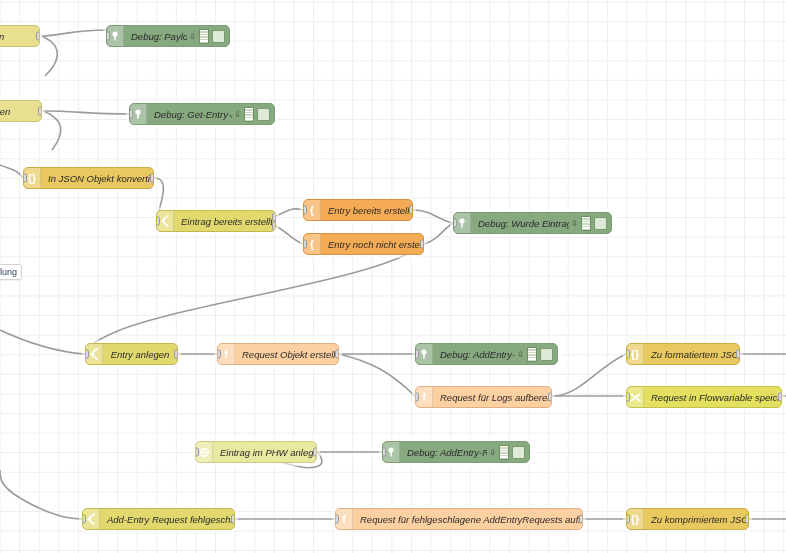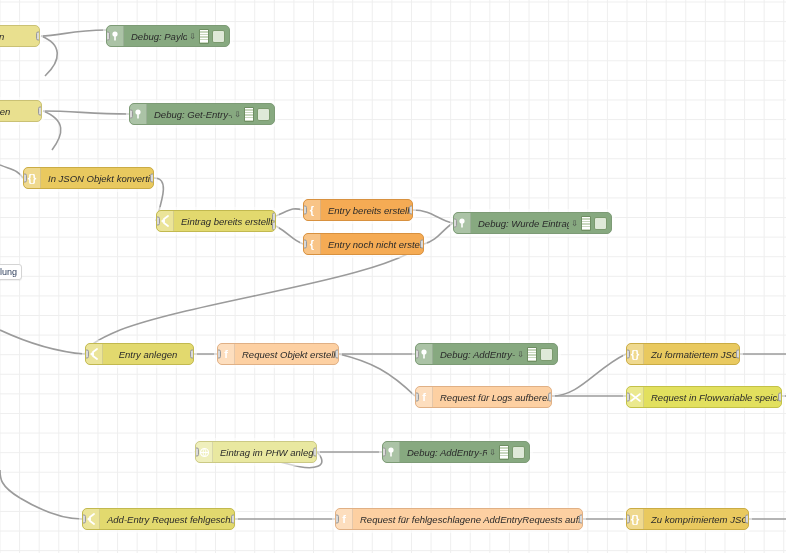--- a/index.html
+++ b/index.html
@@ -270,21 +270,21 @@
           </svg>
         </span>
         <span class="label">Debug: Wurde Eintrag erstellt?</span>
         <span class="dbg-tools">
           <span class="dbg-arrow">⇩</span>
           <span class="dbg-lines"></span>
           <span class="dbg-toggle"></span>
         </span>
         <span class="port in"></span>
       </div>
-      <div class="node n-switch" style="left: 85px; top: 343px; width: 109px;">
+      <div class="node n-switch" style="left: 85px; top: 343px; width: 93px;">
         <span class="icon-box">
           <svg width="11" height="12" viewBox="0 0 11 12">
             <path d="M8 1 L4 4 L4 8 L8 11" stroke="#fff" stroke-width="1.8" fill="none" stroke-linecap="round" stroke-linejoin="round"></path>
             <circle cx="3" cy="6" r="1.6" fill="#fff"></circle>
           </svg>
         </span>
         <span class="label">Entry anlegen</span>
         <span class="port in"></span>
         <span class="port out"></span>
       </div>

